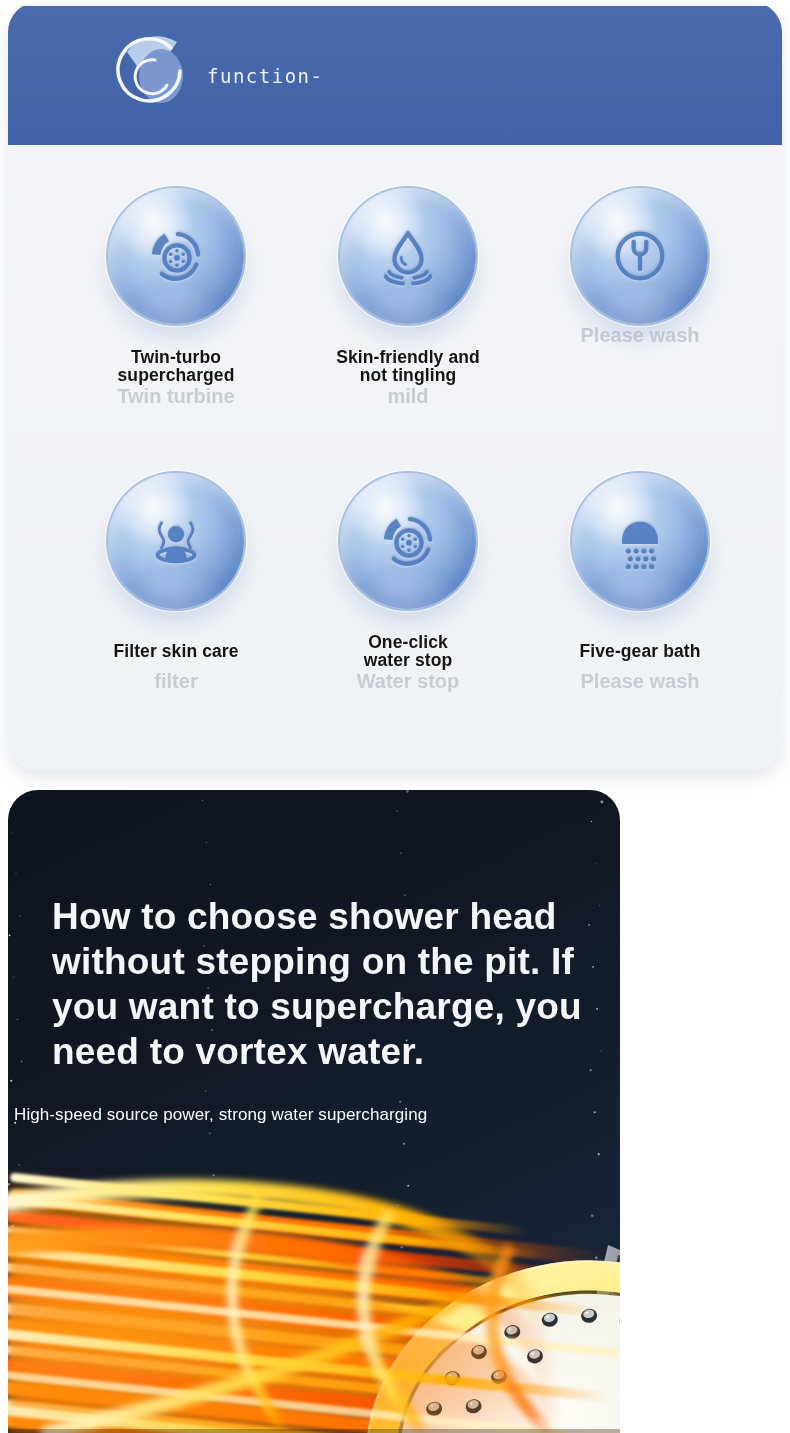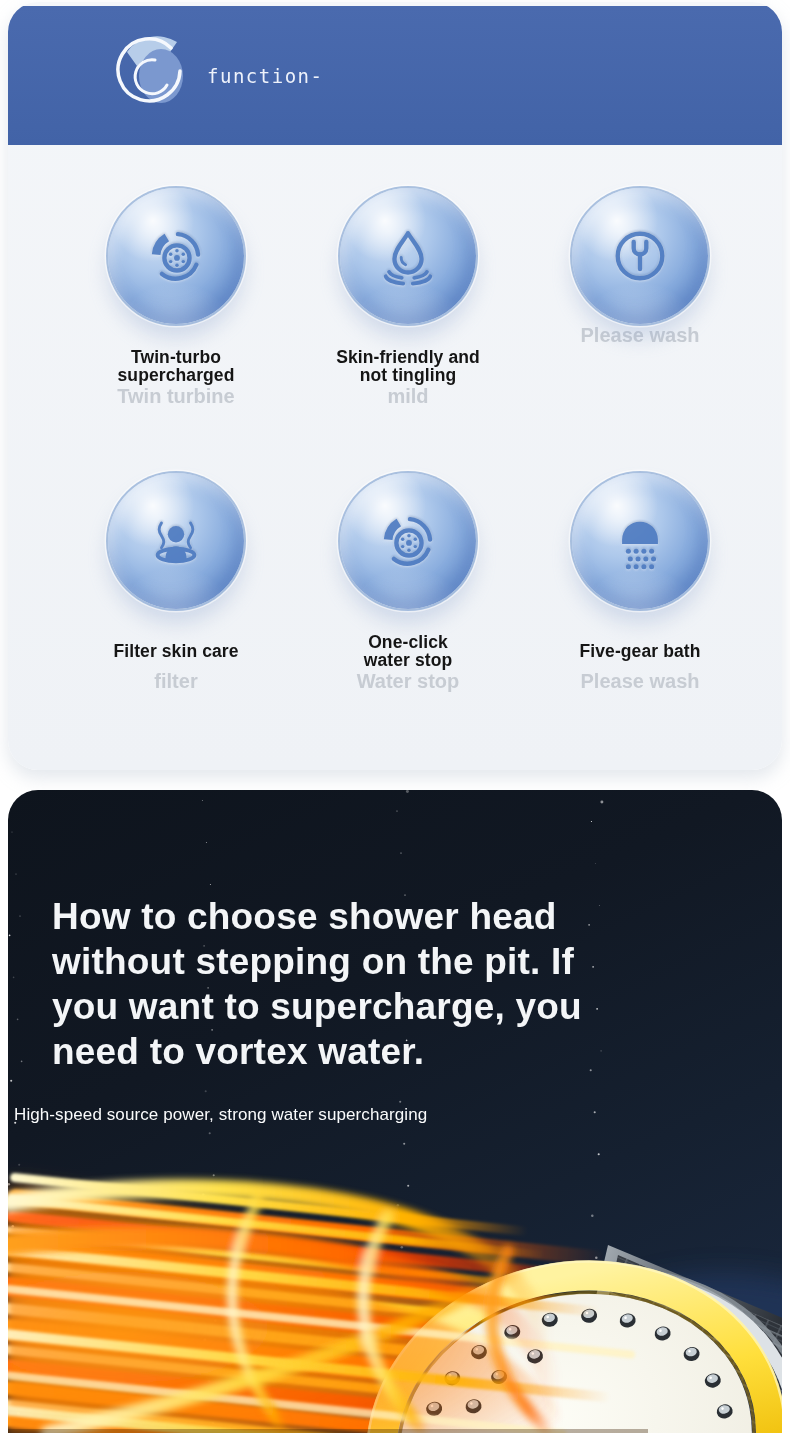--- a/index.html
+++ b/index.html
@@ -59,21 +59,21 @@
   .feat-label{
     margin-top:23px;height:38px;display:flex;align-items:center;justify-content:center;
     font-size:17.5px;font-weight:700;color:#151515;line-height:18.5px;
     text-align:center;white-space:pre-line;letter-spacing:.1px;
   }
   .feat-sub{
     margin-top:0;font-size:20px;font-weight:700;color:#c7ccd3;text-align:center;
   }
   
   .card-dark{
-    position:absolute;left:8px;top:790px;width:774px;height:643px;
+    position:absolute;left:8px;top:790px;width:612px;height:643px;
     border-radius:30px 30px 0 0;overflow:hidden;
     background:linear-gradient(155deg,#0e141d 0%,#111823 35%,#152030 65%,#1b2a42 100%);
   }
   .stars{position:absolute;left:0;top:0;width:774px;height:643px;}
   .hero-heading{
     position:absolute;left:44px;top:104px;width:660px;
     font-size:37px;line-height:45px;font-weight:700;color:#f3f5f7;
     white-space:pre-line;letter-spacing:.2px;
   }
   .hero-sub{

